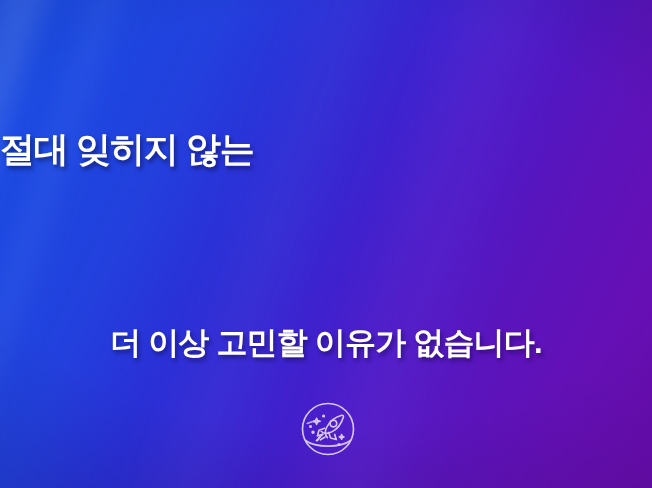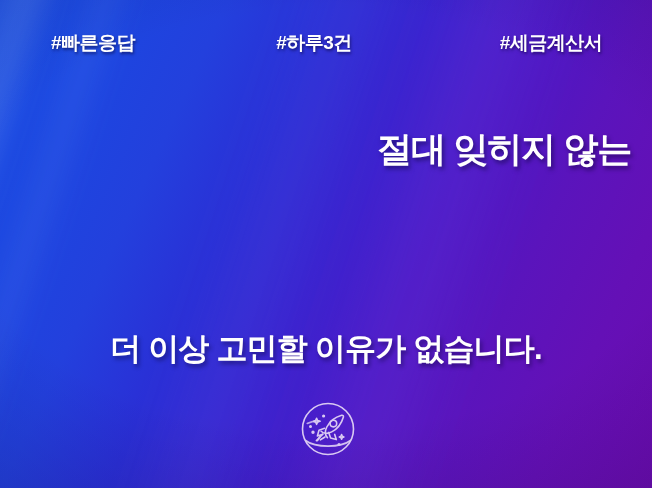--- a/index.html
+++ b/index.html
@@ -102,21 +102,21 @@
   .tag-1 { left: 93px; }
   .tag-2 { left: 314px; }
   .tag-3 { left: 551px; }
 
   
   .eyebrow {
     position: absolute;
     top: 126px;
     left: 0;
     width: 631px;
-    text-align: right;
+    text-align: left;
     color: #ffffff;
     font-size: 35px;
     font-weight: bold;
     letter-spacing: -1.2px;
     text-shadow: 2px 3px 4px rgba(6,0,42,0.5);
   }
 
   
   .band {
     position: absolute;
@@ -186,21 +186,20 @@
     position: absolute;
     top: 322px;
     left: 0;
     width: 652px;
     text-align: center;
     color: #ffffff;
     font-size: 31px;
     font-weight: bold;
     letter-spacing: -0.8px;
     text-shadow: 2px 3px 4px rgba(6,0,42,0.45);
-    margin-top: 6px;
   }
 
   
   .emblem {
     position: absolute;
     left: 295px;
     top: 396px;
     width: 66px;
     height: 66px;
   }
@@ -209,25 +208,20 @@
 <body>
 
 <div id="banner">
 
   <div class="streak streak-a"></div>
   <div class="streak streak-b"></div>
   <div class="streak streak-c"></div>
   <div class="streak streak-d"></div>
   <div class="vignette"></div>
 
-  <div class="tags">
-    <div class="tag tag-1">#빠른응답</div>
-    <div class="tag tag-2">#하루3건</div>
-    <div class="tag tag-3">#세금계산서</div>
-  </div>
 
   <div class="eyebrow">절대 잊히지 않는</div>
 
 
   <div class="subline">더 이상 고민할 이유가 없습니다.</div>
 
   <div class="emblem">
     <svg width="66" height="66" viewBox="0 0 66 66" fill="none" stroke="#d9c9f2" stroke-width="1.6" stroke-linecap="round" stroke-linejoin="round">
 
       <circle cx="33" cy="33" r="25.5"></circle>

